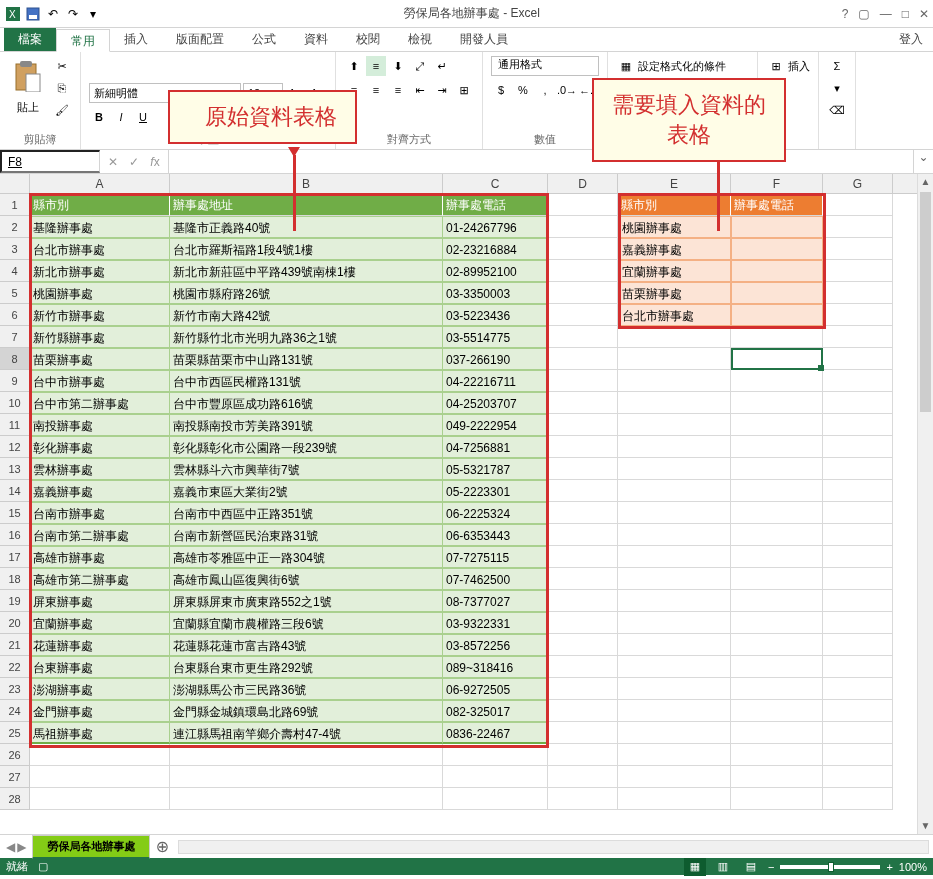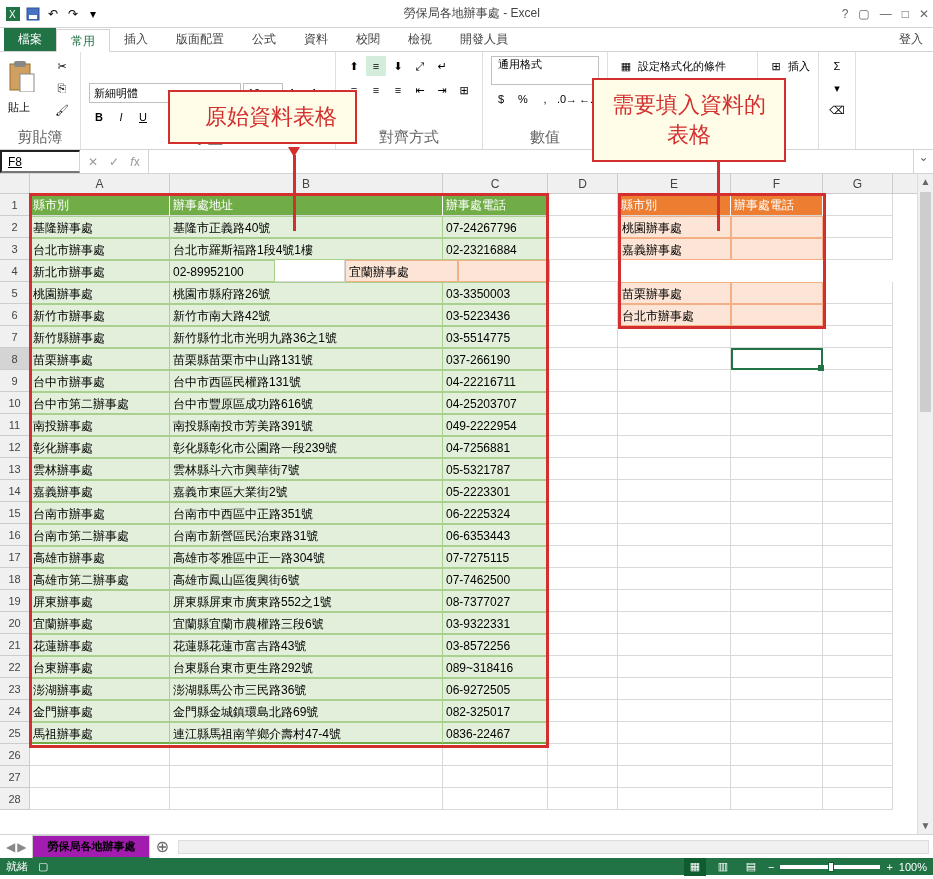--- a/index.html
+++ b/index.html
@@ -16,39 +16,39 @@
 
 .ribbontabs { height: 24px; display: flex; align-items: stretch; padding-left: 4px; gap: 0; border-bottom: 1px solid #d4d4d4; }
 .ribbontabs .filetab { background: #217346; color: #fff; padding: 3px 14px; font-size: 12px; cursor: pointer; }
 .ribbontabs .rtab { padding: 3px 14px; font-size: 12px; color: #444; cursor: pointer; }
 .ribbontabs .rtab.active { border: 1px solid #d4d4d4; border-bottom: 1px solid #fff; background: #fff; color: #217346; position: relative; top: 1px; }
 .ribbontabs .ruser { margin-left: auto; padding: 3px 10px; color: #444; cursor: pointer; }
 
 
 .ribbon { height: 98px; background: #fff; display: flex; border-bottom: 1px solid #d4d4d4; }
 .rgroup { border-right: 1px solid #e0e0e0; padding: 4px 8px 2px; display: flex; flex-direction: column; justify-content: space-between; }
-.rgroup .grplabel { text-align: center; font-size: 15px; color: #666; padding-top: 2px; }
+.rgroup .grplabel { text-align: center; font-size: 11px; color: #666; padding-top: 2px; }
 .rgroup .ctrls { display: flex; gap: 4px; align-items: flex-start; }
 .vsplit { display: flex; flex-direction: column; gap: 2px; }
-.btnbig { width: 40px; height: 62px; display: flex; flex-direction: column; justify-content: center; gap: 8px; cursor: pointer; }
+.btnbig { width: 40px; height: 62px; display: flex; flex-direction: column; align-items: center; justify-content: center; gap: 8px; cursor: pointer; }
 .btnsm { width: 20px; height: 20px; display: flex; align-items: center; justify-content: center; cursor: pointer; font-size: 11px; border: 1px solid transparent; }
 .fontsel { border: 1px solid #c0c0c0; height: 20px; padding: 0 4px; font-size: 11px; min-width: 110px; }
 .sizesel { border: 1px solid #c0c0c0; height: 20px; width: 40px; padding: 0 4px; font-size: 11px; }
-.dropdn { border: 1px solid #c0c0c0; height: 29px; padding: 0 16px 0 6px; font-size: 11px; min-width: 80px; cursor: pointer; white-space: nowrap; }
+.dropdn { border: 1px solid #c0c0c0; height: 20px; padding: 0 16px 0 6px; font-size: 11px; min-width: 80px; cursor: pointer; white-space: nowrap; }
 .hrow { display: flex; gap: 2px; align-items: center; }
 
 
 .callout { position: absolute; background: #fffde7; border: 2px solid #d32f2f; padding: 10px 18px; font-size: 22px; color: #d32f2f; z-index: 100; text-align: center; font-family: "Microsoft JhengHei", serif; }
 .callout-arrow { position: absolute; z-index: 99; }
 .callout-arrow::after { content:''; position:absolute; bottom:-8px; left:-6px; border:6px solid transparent; border-top:10px solid #d32f2f; }
 .callout-arrow .arline { position:absolute; width:3px; background:#d32f2f; left:-1.5px; }
 
 
 .fbar { height: 24px; border-bottom: 1px solid #d4d4d4; display: flex; align-items: stretch; }
-.namebox { width: 80px; border-right: 1px solid #d4d4d4; padding: 2px 6px; font-size: 12px; outline: none; text-decoration: underline; }
+.namebox { width: 100px; border-right: 1px solid #d4d4d4; padding: 2px 6px; font-size: 12px; outline: none; text-decoration: underline; }
 .fxbtns { display: flex; align-items: center; padding: 0 4px; gap: 3px; border-right: 1px solid #d4d4d4; }
 .fxbtns span { width: 18px; text-align: center; color: #999; cursor: pointer; }
 .fxinput { flex: 1; padding: 2px 6px; font-style: italic; color: #666; outline: none; }
 .fbar .expand { width: 20px; border-left: 1px solid #d4d4d4; text-align: center; cursor: pointer; color: #666; }
 
 
 .gridwrap { position: relative; overflow: hidden; height: 660px; }
 .sheet { position: relative; }
 .colhdrs { display: flex; height: 20px; background: #f0f0f0; border-bottom: 1px solid #ccc; }
 .corner { width: 30px; border-right: 1px solid #ccc; background: #f0f0f0; }
@@ -79,21 +79,21 @@
 .selcell::after { content:''; position:absolute; right:-3px; bottom:-3px; width:6px; height:6px; background:#217346; }
 
 
 .vscroll { position: absolute; right: 0; top: 0; bottom: 0; width: 16px; background: #f0f0f0; border-left: 1px solid #dcdcdc; }
 .vscroll .thumb { position: absolute; top: 18px; left: 2px; right: 2px; height: 220px; background: #cdcdcd; }
 .vscroll .sarr { position: absolute; left: 0; right: 0; height: 16px; text-align: center; color: #666; font-size: 10px; line-height: 16px; cursor: pointer; }
 
 
 .sheettabs { height: 24px; display: flex; align-items: center; border-top: 1px solid #d4d4d4; background: #fff; }
 .sheettabs .navbtns { display: flex; gap: 2px; padding: 0 6px; color: #888; }
-.sheettabs .stab { padding: 3px 14px; border: 1px solid #ccc; border-bottom: none; background: #a21caf; font-size: 11px; cursor: pointer; }
+.sheettabs .stab { padding: 3px 14px; border: 1px solid #ccc; border-bottom: none; background: #84cc16; font-size: 11px; cursor: pointer; }
 .sheettabs .stab.active { border-bottom: 2px solid #217346; font-weight: bold; }
 .sheettabs .addsheet { width: 24px; text-align: center; color: #666; cursor: pointer; font-size: 16px; }
 .sheettabs .hscroll { flex: 1; height: 14px; background: #f0f0f0; margin: 0 4px; border: 1px solid #dcdcdc; position: relative; }
 
 
 .statusbar { height: 17px; background: #217346; color: #fff; display: flex; align-items: center; padding: 0 6px; font-size: 11px; justify-content: center; }
 .statusbar .sleft { display: flex; gap: 10px; align-items: center; }
 .statusbar .sright { margin-left: auto; display: flex; gap: 6px; align-items: center; }
 .statusbar .viewbtn { width: 22px; height: 18px; display: flex; align-items: center; justify-content: center; cursor: pointer; }
 .statusbar .viewbtn.active { background: #0e5c2f; }
@@ -293,39 +293,40 @@
           <div class="cell wC t1hdr">辦事處電話</div>
           <div class="cell wD"></div>
           <div class="cell wE t2hdr">縣市別</div>
           <div class="cell wF t2hdr">辦事處電話</div>
           <div class="cell wG"></div>
         </div>
         <div class="row">
           <div class="rowh">2</div>
           <div class="cell wA t1r">基隆辦事處</div>
           <div class="cell wB t1r">基隆市正義路40號</div>
-          <div class="cell wC t1r">07-24267796</div>
+          <div class="cell wC t1r">01-24267796</div>
           <div class="cell wD"></div>
           <div class="cell wE t2r">桃園辦事處</div>
           <div class="cell wF t2r"></div>
           <div class="cell wG"></div>
         </div>
         <div class="row">
           <div class="rowh">3</div>
           <div class="cell wA t1r">台北市辦事處</div>
           <div class="cell wB t1r">台北市羅斯福路1段4號1樓</div>
           <div class="cell wC t1r">02-23216884</div>
           <div class="cell wD"></div>
           <div class="cell wE t2r">嘉義辦事處</div>
           <div class="cell wF t2r"></div>
           <div class="cell wG"></div>
         </div>
         <div class="row">
           <div class="rowh">4</div>
           <div class="cell wA t1r">新北市辦事處</div>
+          <div class="cell wB t1r">新北市新莊區中平路439號南棟1樓</div>
           <div class="cell wC t1r">02-89952100</div>
           <div class="cell wD"></div>
           <div class="cell wE t2r">宜蘭辦事處</div>
           <div class="cell wF t2r"></div>
           <div class="cell wG"></div>
         </div>
         <div class="row">
           <div class="rowh">5</div>
           <div class="cell wA t1r">桃園辦事處</div>
           <div class="cell wB t1r">桃園市縣府路26號</div>

